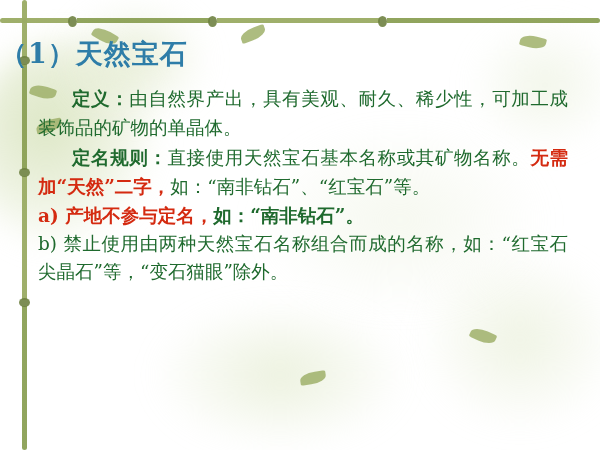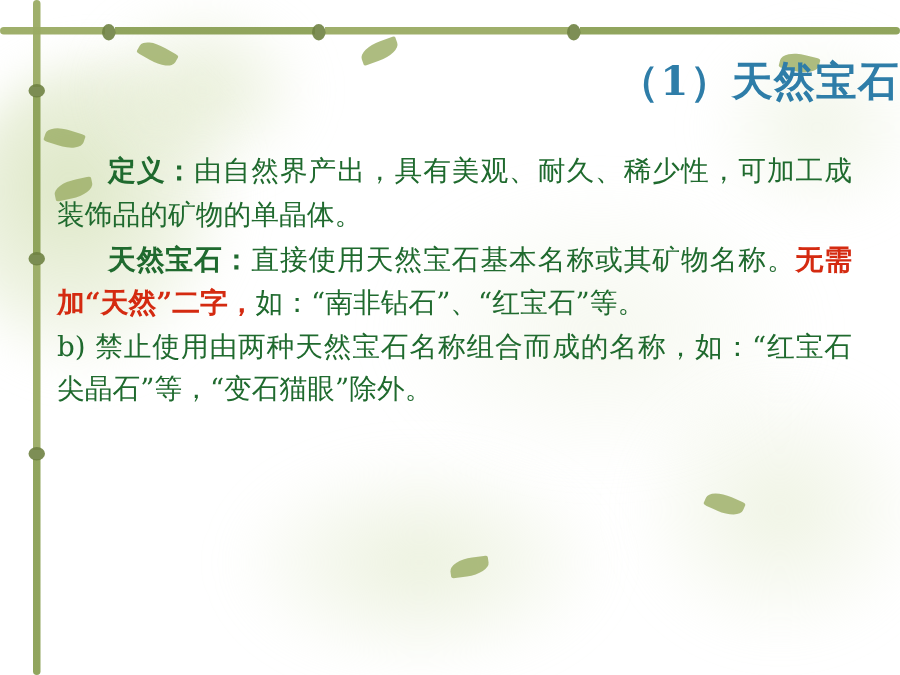--- a/index.html
+++ b/index.html
@@ -118,38 +118,37 @@
   .content {
     position: relative;
     z-index: 5;
     padding: 0;
   }
   .title {
     position: absolute;
     top: 36px;
     left: 0;
     width: 600px;
-    text-align: right;
+    text-align: left;
     font-family: "DejaVu Serif", serif;
     font-size: 27px;
     font-weight: bold;
     color: #2e7da8;
     letter-spacing: 1px;
   }
   .body {
     position: absolute;
     top: 84px;
     left: 38px;
     width: 530px;
     font-family: "DejaVu Serif", serif;
     font-size: 18.5px;
     line-height: 29px;
     color: #1f6a2e;
     text-align: justify;
-    margin-top: 16px;
   }
   .para {
     margin: 0 0 1px 0;
   }
   .indent {
     text-indent: 34px;
   }
   .kw {
     font-weight: bold;
   }
@@ -201,21 +200,22 @@
   <div class="leaf" style="left:470px; top:330px; transform:rotate(24deg);"></div>
 
   <div class="content">
 
     <div class="title">（1）天然宝石</div>
 
     <div class="body">
 
       <p class="para indent"><span class="kw">定义：</span><span>由自然界产出，具有美观、耐久、稀少性，可加工成装饰品的矿物的单晶体。</span></p>
 
-      <p class="para indent"><span class="kw">天然宝石：</span><span>直接使用天然宝石基本名称或其矿物名称。</span><span class="red">无需加“天然”二字，</span><span>如：“南非钻石”、“红宝石”等。</span></p>
-
+      <p class="para indent"><span class="kw">定名规则：</span><span>直接使用天然宝石基本名称或其矿物名称。</span><span class="red">无需加“天然”二字，</span><span>如：“南非钻石”、“红宝石”等。</span></p>
+
+      <p class="sub tight"><span>a) 产地不参与定名，</span><span class="green-bold">如：“南非钻石”。</span></p>
 
       <p class="sub-green tight">b) 禁止使用由两种天然宝石名称组合而成的名称，如：“红宝石尖晶石”等，“变石猫眼”除外。</p>
 
 
     </div>
   </div>
 </div>
 
 </body></html>

